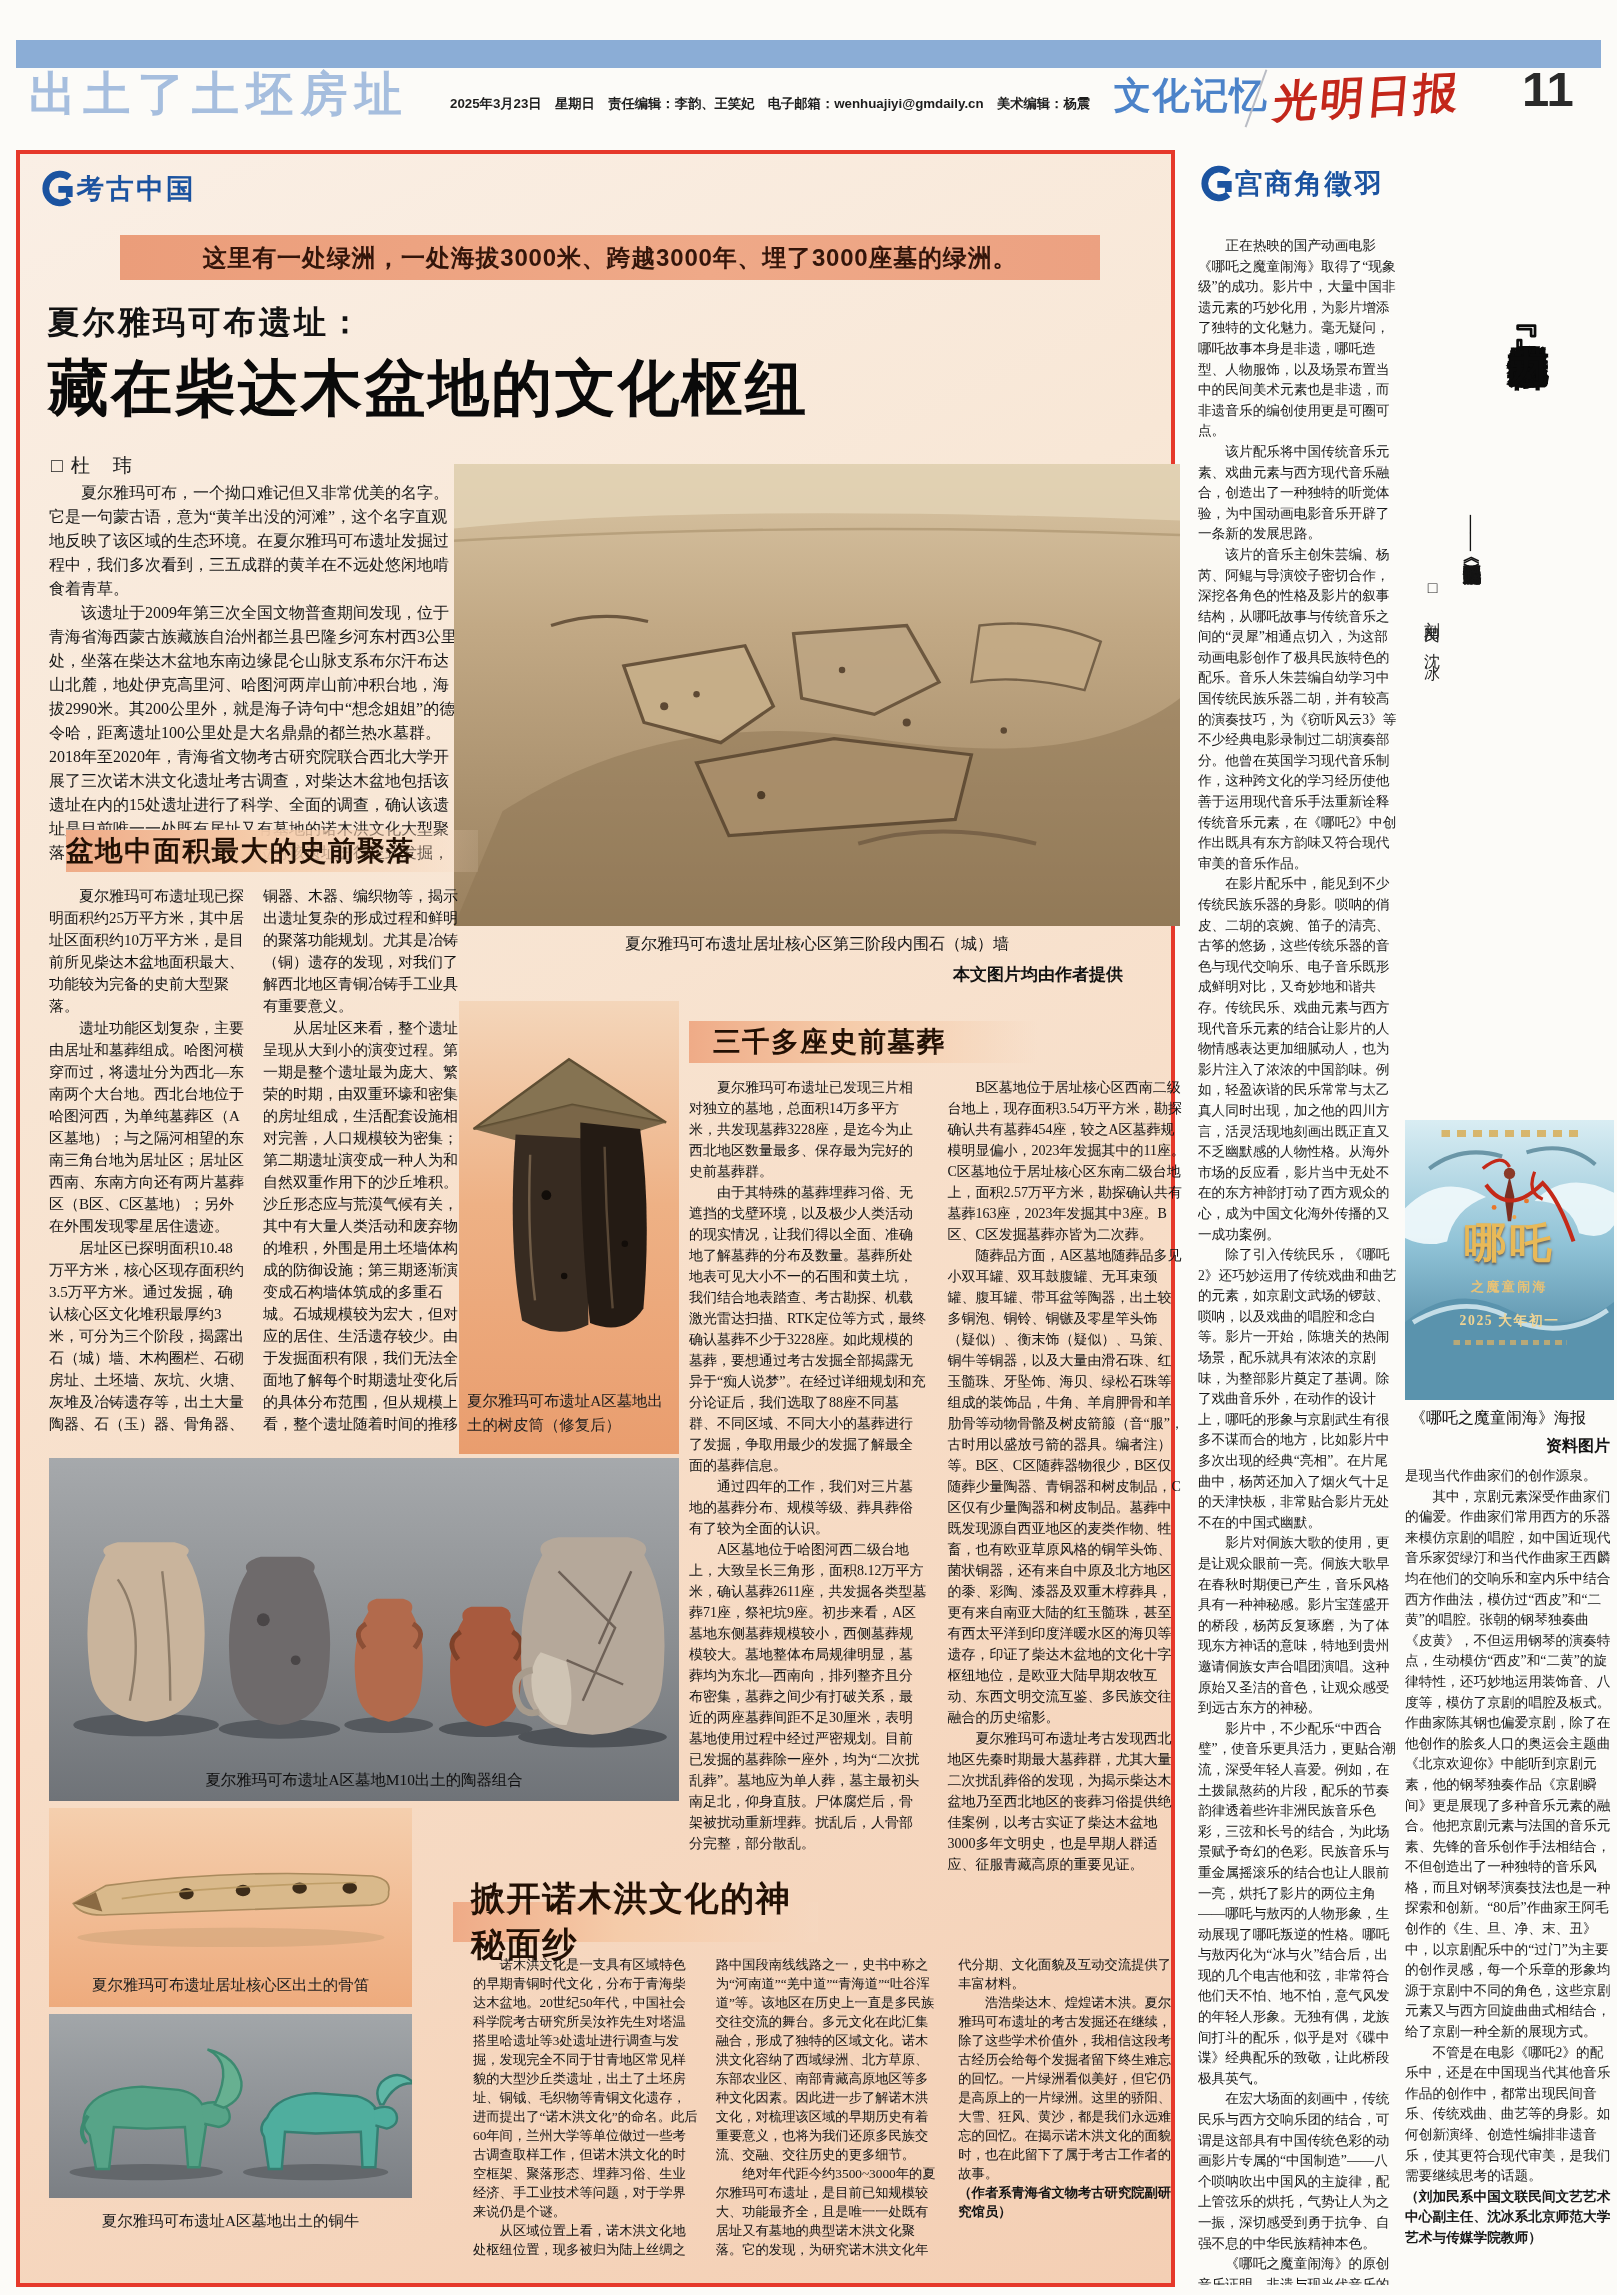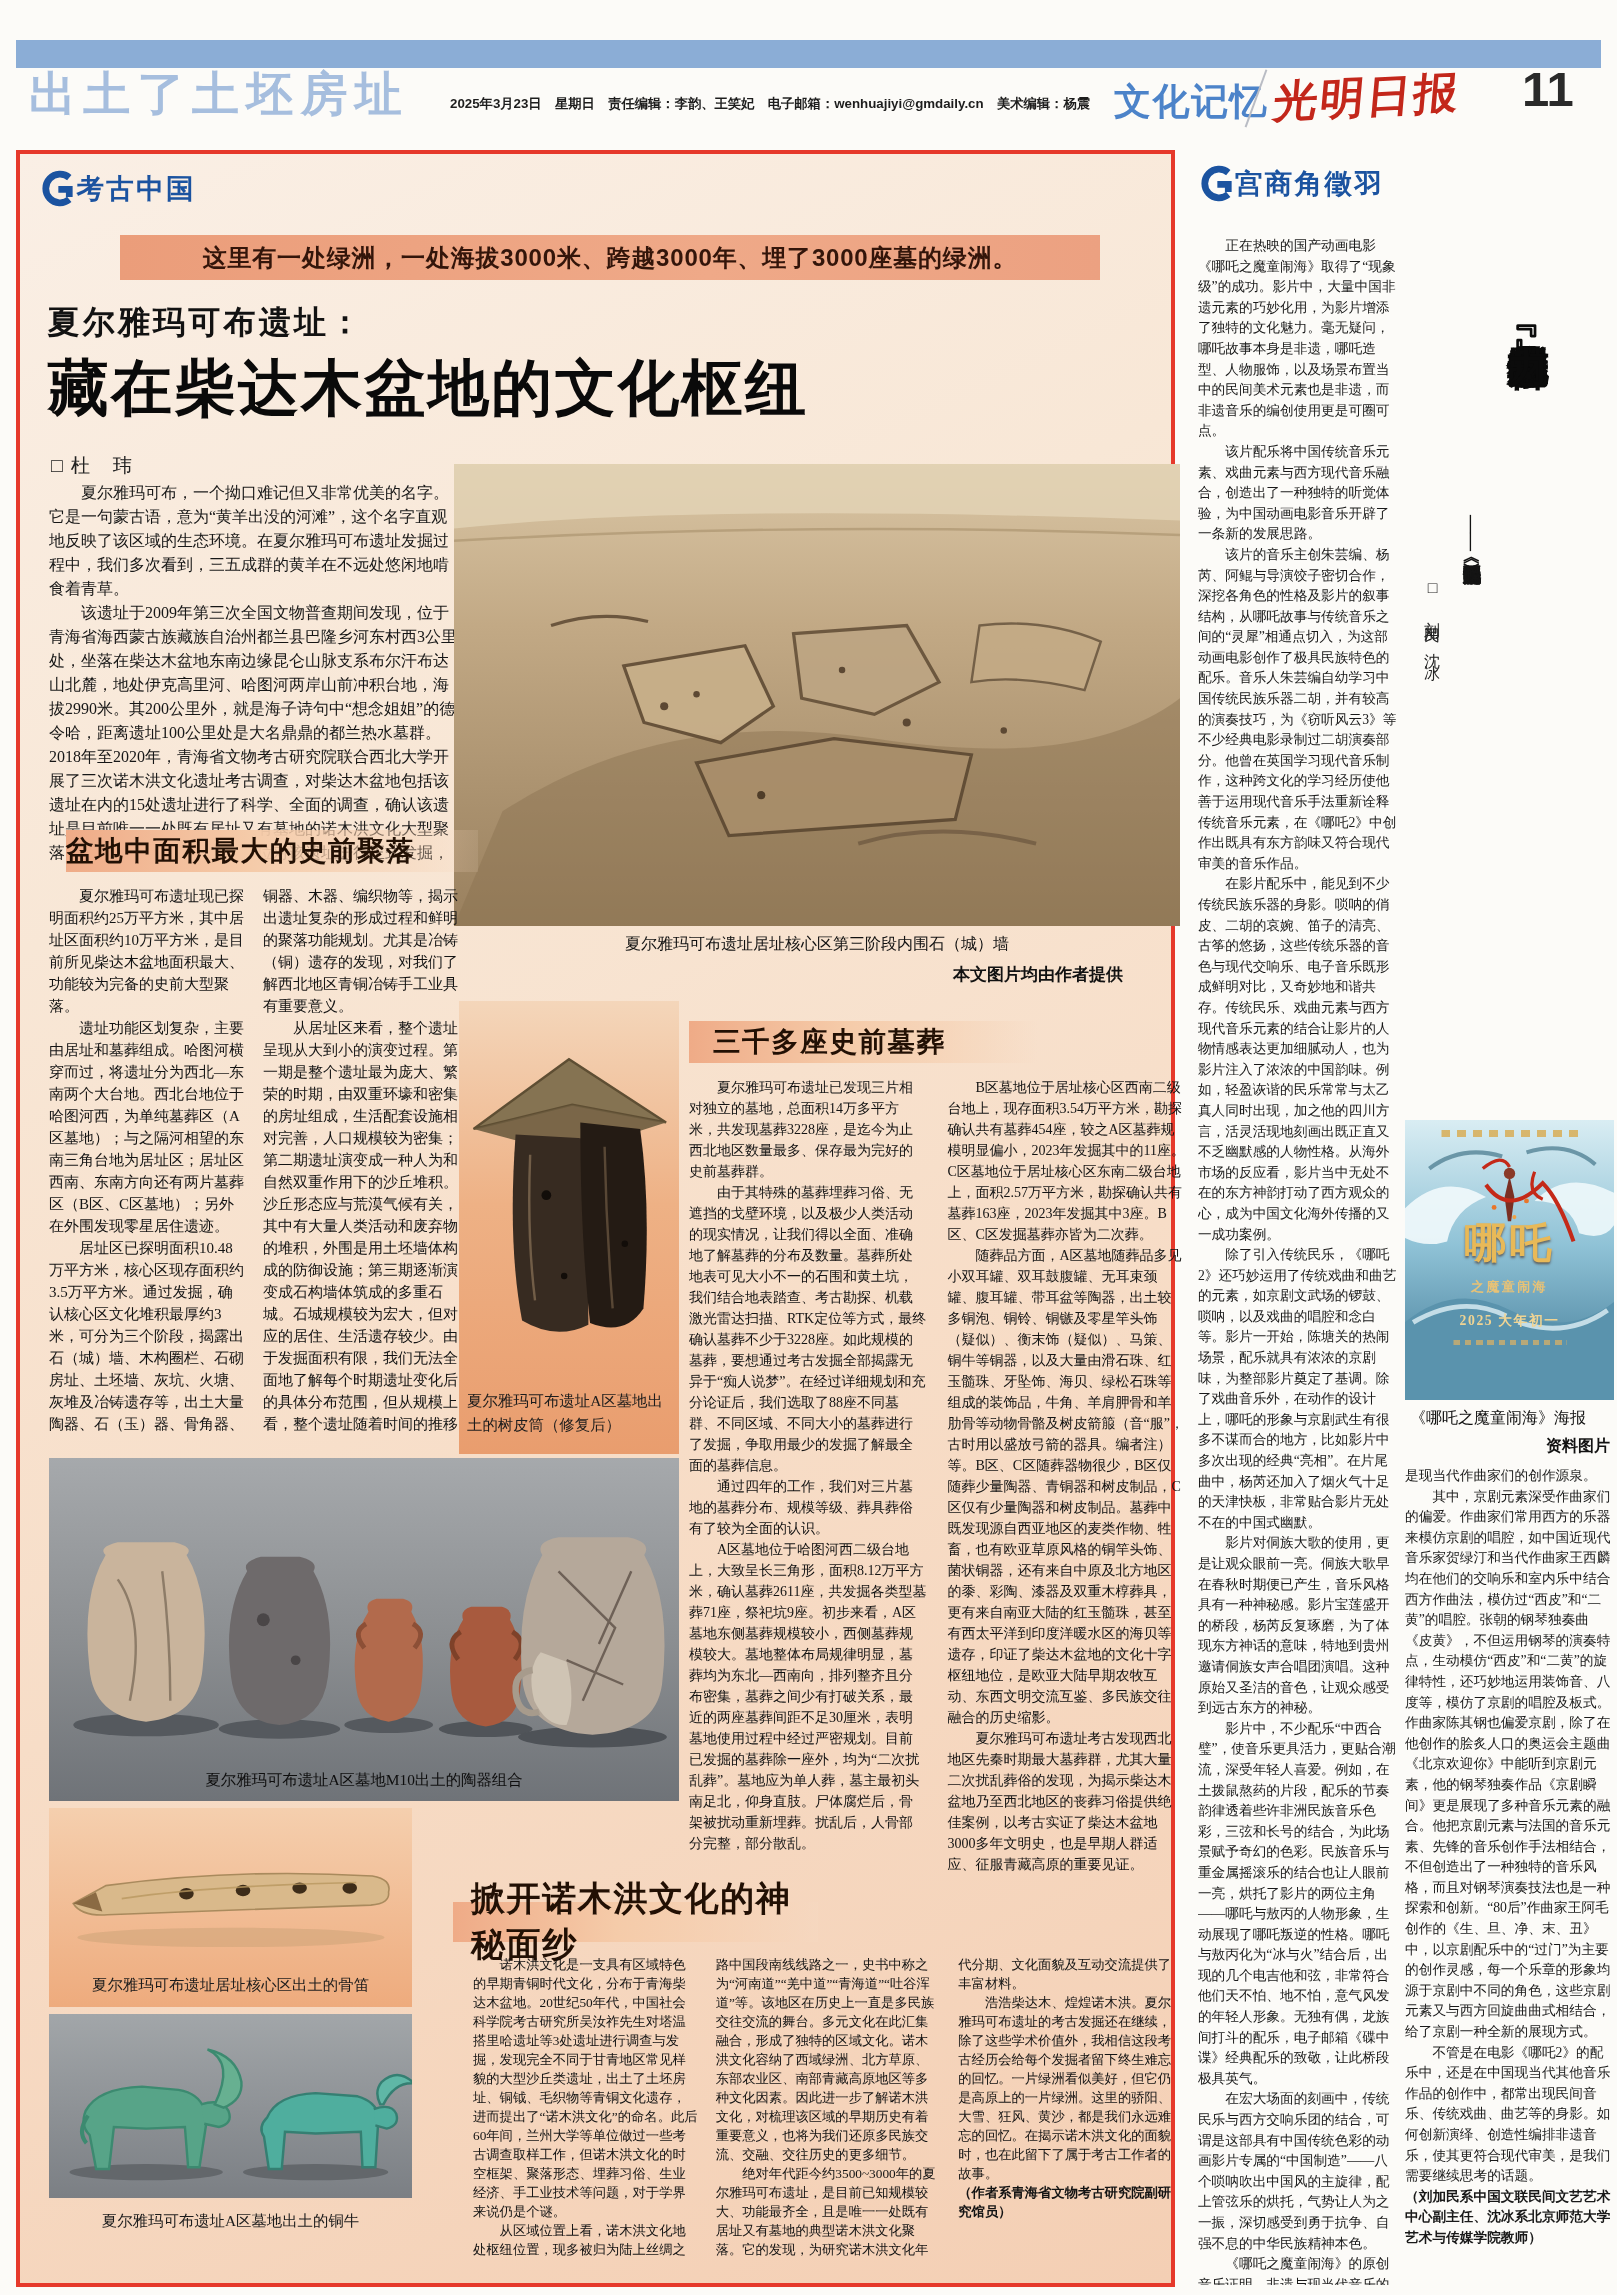--- a/index.html
+++ b/index.html
@@ -5,21 +5,21 @@
   html,body{margin:0;padding:0;background:#e9e7e2;}
   .page{position:relative;width:1617px;height:2295px;background:#fcfbf8;margin:0 auto;
         font-family:"Liberation Serif","DejaVu Serif",serif;overflow:hidden;}
   .abs{position:absolute;}
   p{margin:0;}
   .para{margin:0;}
   
   .topbar{left:16px;top:40px;width:1585px;height:27.5px;background:#8badd6;}
   .masthead{left:29px;top:63px;font:900 47px "Liberation Sans",sans-serif;color:#a6bede;letter-spacing:7.3px;}
   .dateline{left:450px;top:95px;font:700 13.3px "Liberation Sans",sans-serif;color:#1d1d1d;}
-  .sectiontag{left:1114px;top:77px;font:900 37px "Liberation Sans",sans-serif;color:#4c83c9;letter-spacing:1.6px;}
+  .sectiontag{left:1114px;top:71px;font:900 37px "Liberation Sans",sans-serif;color:#4c83c9;letter-spacing:1.6px;}
   .hdr-slash{left:1255px;top:68px;width:2.4px;height:61px;background:#b9bcc4;transform:rotate(20deg);}
   .papername{left:1274px;top:68px;font:900 44px "Liberation Serif",serif;color:#c3271b;
              transform:skewX(-8deg) rotate(-3deg);letter-spacing:2.4px;}
   .pagenum{left:1522px;top:61px;font:600 49px "Liberation Sans",sans-serif;color:#2a2a2a;}
   
   .archaeo{left:16px;top:150px;width:1159px;height:2137px;border:4px solid #e6392b;box-sizing:border-box;
            background:linear-gradient(155deg,#faefe5 0%,#f8e7d6 30%,#f7ddc7 60%,#f4cfb4 100%);}
   .glabel{display:flex;align-items:flex-end;gap:0;}
   .glabel span{font:900 27.5px "Liberation Sans",sans-serif;color:#1b53a0;letter-spacing:2.4px;}
   .alabel{left:19.4px;top:16px;}
@@ -252,21 +252,21 @@
       <span>宫商角徵羽</span>
     </div>
 
     <div class="abs mcol1">
         <p class="para">　　正在热映的国产动画电影《哪吒之魔童闹海》取得了“现象级”的成功。影片中，大量中国非遗元素的巧妙化用，为影片增添了独特的文化魅力。毫无疑问，哪吒故事本身是非遗，哪吒造型、人物服饰，以及场景布置当中的民间美术元素也是非遗，而非遗音乐的编创使用更是可圈可点。</p>
         <p class="para">　　该片配乐将中国传统音乐元素、戏曲元素与西方现代音乐融合，创造出了一种独特的听觉体验，为中国动画电影音乐开辟了一条新的发展思路。</p>
         <p class="para">　　该片的音乐主创朱芸编、杨芮、阿鲲与导演饺子密切合作，深挖各角色的性格及影片的叙事结构，从哪吒故事与传统音乐之间的“灵犀”相通点切入，为这部动画电影创作了极具民族特色的配乐。音乐人朱芸编自幼学习中国传统民族乐器二胡，并有较高的演奏技巧，为《窃听风云3》等不少经典电影录制过二胡演奏部分。他曾在英国学习现代音乐制作，这种跨文化的学习经历使他善于运用现代音乐手法重新诠释传统音乐元素，在《哪吒2》中创作出既具有东方韵味又符合现代审美的音乐作品。</p>
         <p class="para">　　在影片配乐中，能见到不少传统民族乐器的身影。唢呐的俏皮、二胡的哀婉、笛子的清亮、古筝的悠扬，这些传统乐器的音色与现代交响乐、电子音乐既形成鲜明对比，又奇妙地和谐共存。传统民乐、戏曲元素与西方现代音乐元素的结合让影片的人物情感表达更加细腻动人，也为影片注入了浓浓的中国韵味。例如，轻盈诙谐的民乐常常与太乙真人同时出现，加之他的四川方言，活灵活现地刻画出既正直又不乏幽默感的人物性格。从海外市场的反应看，影片当中无处不在的东方神韵打动了西方观众的心，成为中国文化海外传播的又一成功案例。</p>
         <p class="para">　　除了引入传统民乐，《哪吒2》还巧妙运用了传统戏曲和曲艺的元素，如京剧文武场的锣鼓、唢呐，以及戏曲的唱腔和念白等。影片一开始，陈塘关的热闹场景，配乐就具有浓浓的京剧味，为整部影片奠定了基调。除了戏曲音乐外，在动作的设计上，哪吒的形象与京剧武生有很多不谋而合的地方，比如影片中多次出现的经典“亮相”。在片尾曲中，杨芮还加入了烟火气十足的天津快板，非常贴合影片无处不在的中国式幽默。</p>
         <p class="para">　　影片对侗族大歌的使用，更是让观众眼前一亮。侗族大歌早在春秋时期便已产生，音乐风格具有一种神秘感。影片宝莲盛开的桥段，杨芮反复琢磨，为了体现东方神话的意味，特地到贵州邀请侗族女声合唱团演唱。这种原始又圣洁的音色，让观众感受到远古东方的神秘。</p>
-        <p class="para">　　影片中，不少配乐“中西合璧”，使音乐更具活力，更贴合潮流，深受年轻人喜爱。例如，在土拨鼠熬药的片段，配乐的节奏韵律透着些许非洲民族音乐色彩，三弦和长号的结合，为此场景赋予奇幻的色彩。民族音乐与重金属摇滚乐的结合也让人眼前一亮，烘托了影片的两位主角——哪吒与敖丙的人物形象，生动展现了哪吒叛逆的性格。哪吒与敖丙化为“冰与火”结合后，出现的几个电吉他和弦，非常符合他们天不怕、地不怕，意气风发的年轻人形象。无独有偶，龙族间打斗的配乐，电子邮箱《碟中谍》经典配乐的致敬，让此桥段极具英气。</p>
+        <p class="para">　　影片中，不少配乐“中西合璧”，使音乐更具活力，更贴合潮流，深受年轻人喜爱。例如，在土拨鼠熬药的片段，配乐的节奏韵律透着些许非洲民族音乐色彩，三弦和长号的结合，为此场景赋予奇幻的色彩。民族音乐与重金属摇滚乐的结合也让人眼前一亮，烘托了影片的两位主角——哪吒与敖丙的人物形象，生动展现了哪吒叛逆的性格。哪吒与敖丙化为“冰与火”结合后，出现的几个电吉他和弦，非常符合他们天不怕、地不怕，意气风发的年轻人形象。无独有偶，龙族间打斗的配乐，似乎是对《碟中谍》经典配乐的致敬，让此桥段极具英气。</p>
         <p class="para">　　在宏大场面的刻画中，传统民乐与西方交响乐团的结合，可谓是这部具有中国传统色彩的动画影片专属的“中国制造”——八个唢呐吹出中国风的主旋律，配上管弦乐的烘托，气势让人为之一振，深切感受到勇于抗争、自强不息的中华民族精神本色。</p>
         <p class="para">　　《哪吒之魔童闹海》的原创音乐证明，非遗与现当代音乐的融合不是简单的拼凑，而是需要创作者对多种艺术风格都有深刻的理解和把握。纵观中国现当代音乐作品，从古代音乐、戏曲、曲艺到民间音乐，非遗一直</p>
       </div>
 
     <div class="abs vtitle">『非遗』在电影音乐创作中的魅力</div>
     <div class="abs vsub">——从《哪吒之魔童闹海》的配乐说起</div>
     <div class="abs vauth">□ 刘加民　沈 冰</div>
 
     <div class="abs poster">
       <svg width="209" height="280" viewBox="0 0 258 346" preserveAspectRatio="none">

